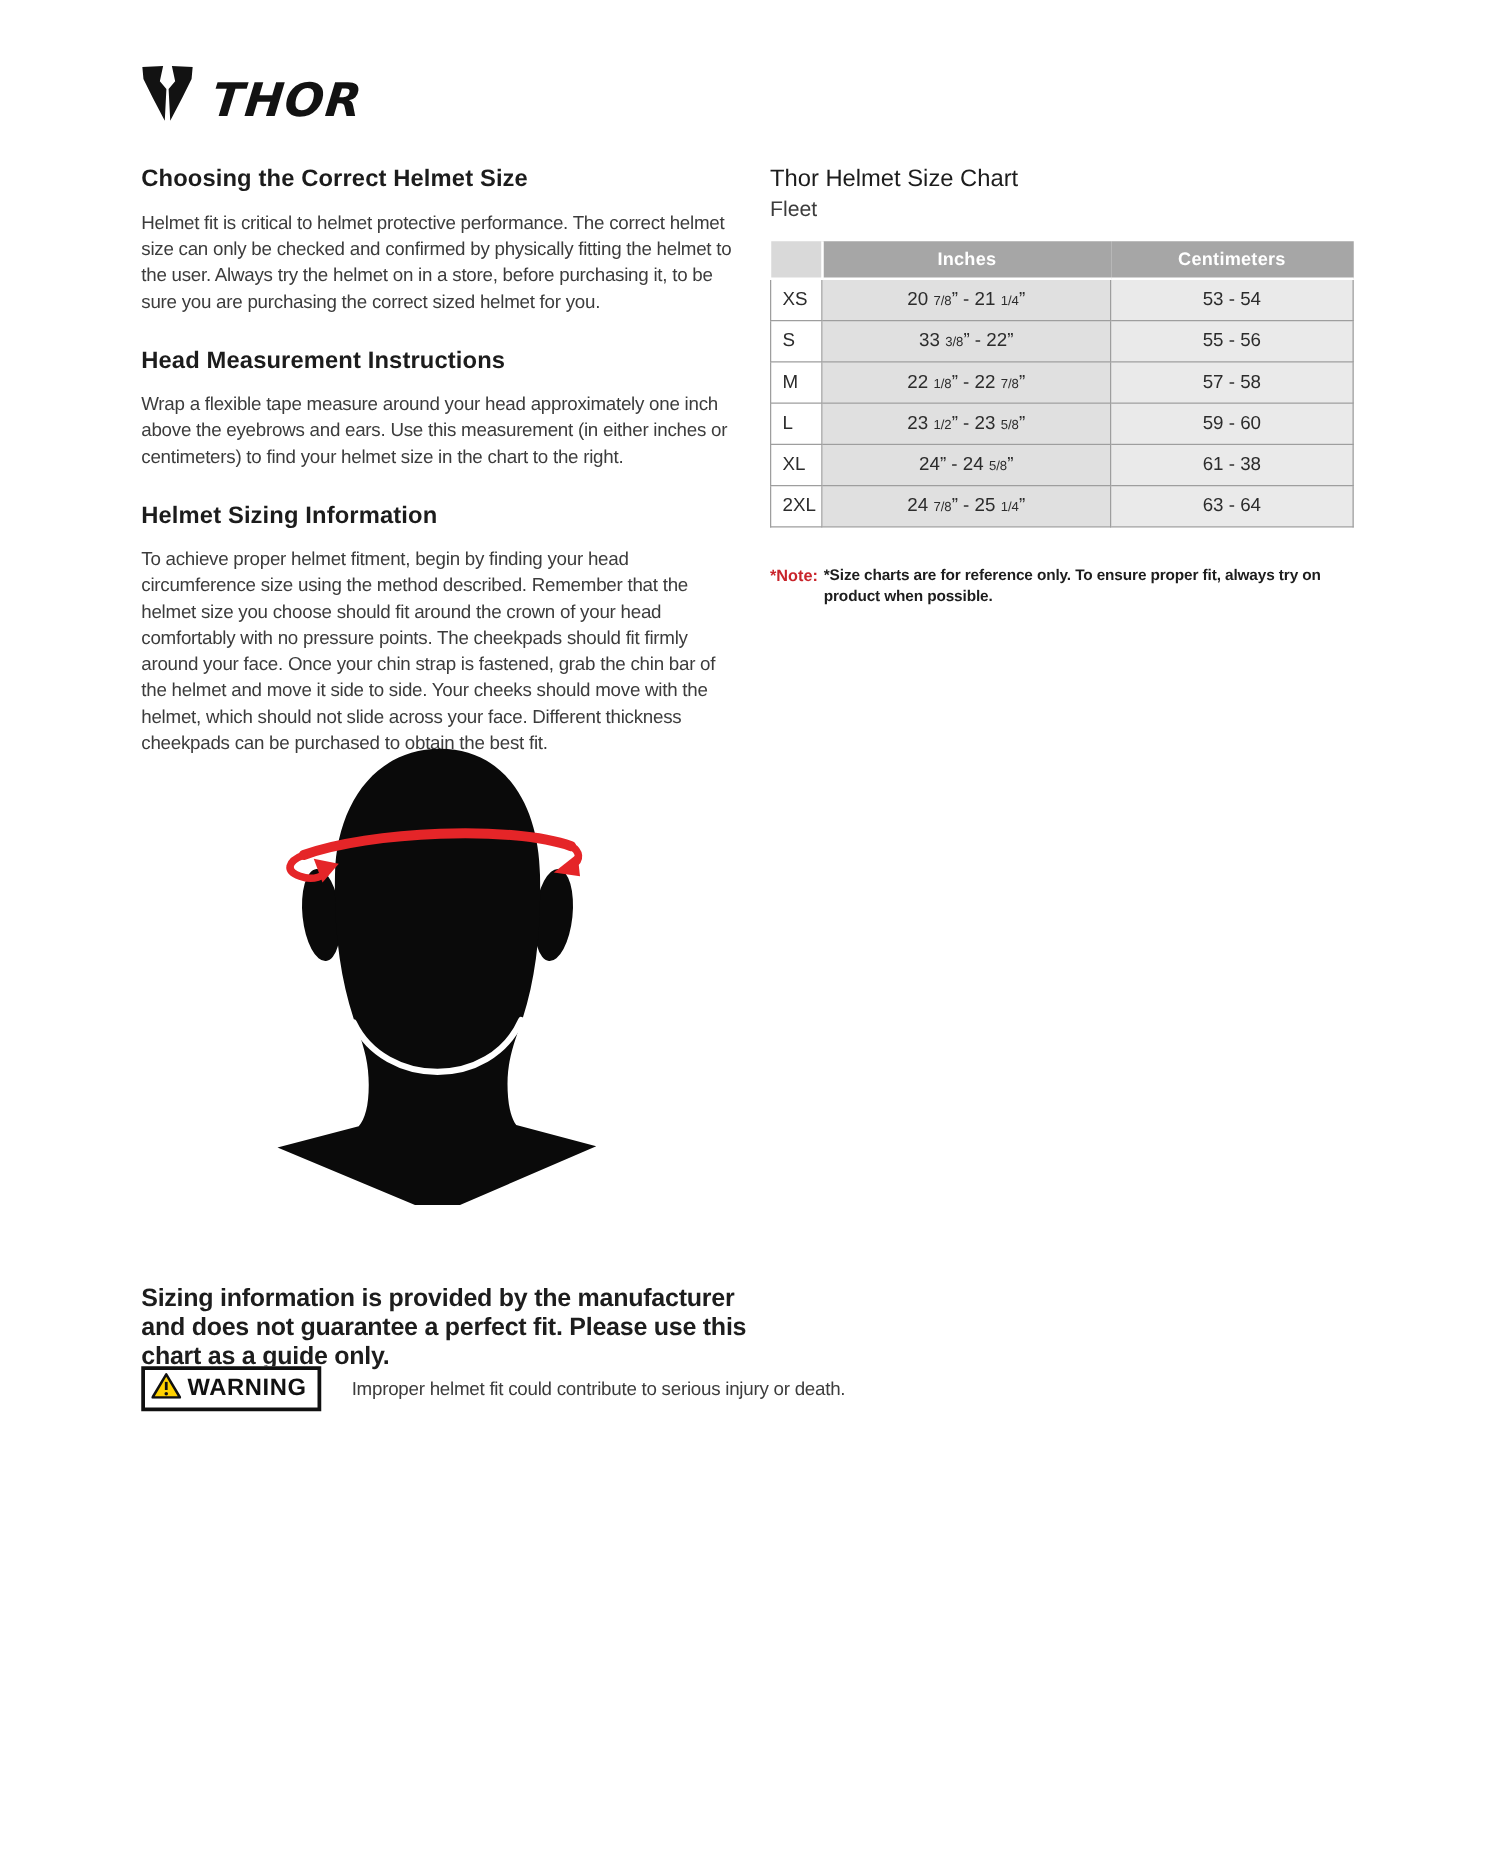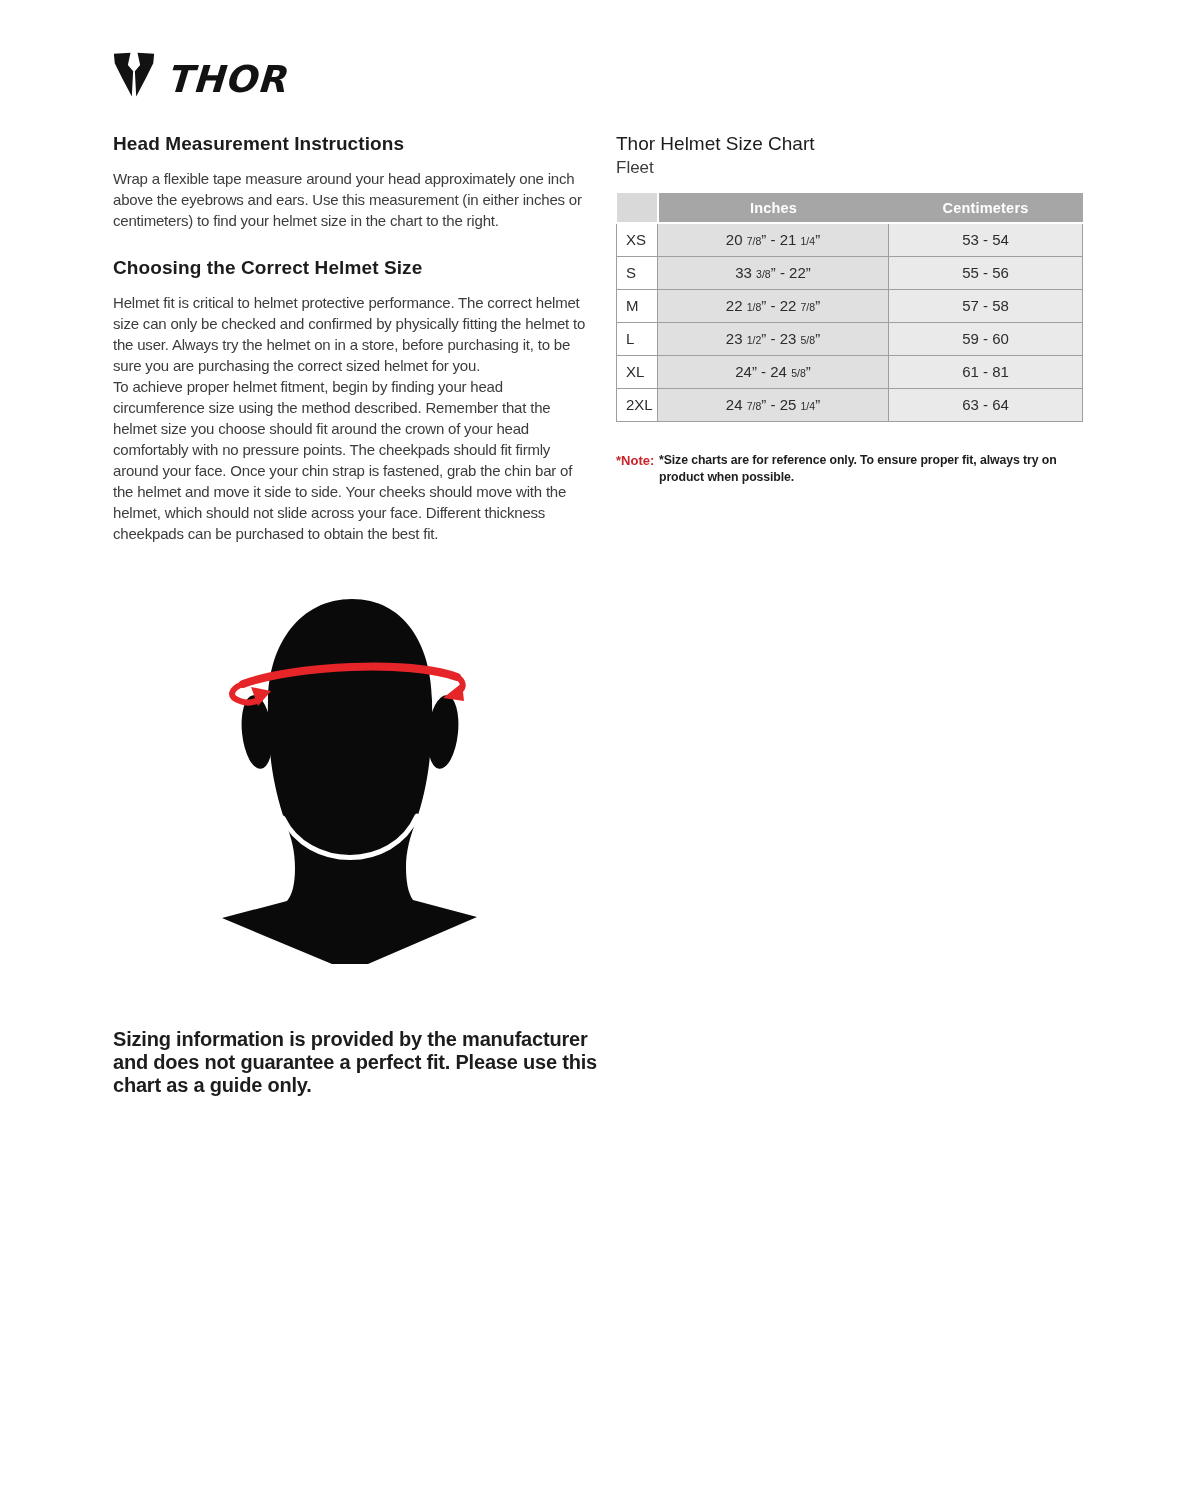--- a/index.html
+++ b/index.html
@@ -81,28 +81,29 @@
       <svg width="42" height="47" viewBox="0 0 96 104">
         <polygon points="2,2 40,0 34,28 46,42 43,100 21,58 4,24" fill="#121212"></polygon>
         <polygon points="94,2 56,0 62,28 50,42 53,100 75,58 92,24" fill="#121212"></polygon>
       </svg>
     </span>
     <span class="logo-word">THOR</span>
   </div>
 
   <div class="left-col">
     <div class="section">
+      <h2>Choosing the Correct Helmet Size</h2>
+      <p>Helmet fit is critical to helmet protective performance. The correct helmet size can only be checked and confirmed by physically fitting the helmet to the user. Always try the helmet on in a store, before purchasing it, to be sure you are purchasing the correct sized helmet for you.</p>
+    </div>
+    <div class="section">
       <h2>Head Measurement Instructions</h2>
       <p>Wrap a flexible tape measure around your head approximately one inch above the eyebrows and ears. Use this measurement (in either inches or centimeters) to find your helmet size in the chart to the right.</p>
     </div>
     <div class="section">
-      <h2>Choosing the Correct Helmet Size</h2>
-      <p>Helmet fit is critical to helmet protective performance. The correct helmet size can only be checked and confirmed by physically fitting the helmet to the user. Always try the helmet on in a store, before purchasing it, to be sure you are purchasing the correct sized helmet for you.</p>
-    </div>
-    <div class="section">
+      <h2>Helmet Sizing Information</h2>
       <p>To achieve proper helmet fitment, begin by finding your head circumference size using the method described. Remember that the helmet size you choose should fit around the crown of your head comfortably with no pressure points. The cheekpads should fit firmly around your face. Once your chin strap is fastened, grab the chin bar of the helmet and move it side to side. Your cheeks should move with the helmet, which should not slide across your face. Different thickness cheekpads can be purchased to obtain the best fit.</p>
     </div>
   </div>
 
   <div class="right-col">
     <div class="chart-title">Thor Helmet Size Chart</div>
     <div class="chart-subtitle">Fleet</div>
 
     <table class="size-chart">
       <thead>
@@ -129,21 +130,21 @@
             <td class="cm">57 - 58</td>
           </tr>
           <tr>
             <td class="size">L</td>
             <td class="in"><span>23 </span><span class="frac">1/2</span><span>” - 23 </span><span class="frac">5/8</span><span>”</span></td>
             <td class="cm">59 - 60</td>
           </tr>
           <tr>
             <td class="size">XL</td>
             <td class="in"><span>24” - 24 </span><span class="frac">5/8</span><span>”</span></td>
-            <td class="cm">61 - 81</td>
+            <td class="cm">61 - 38</td>
           </tr>
           <tr>
             <td class="size">2XL</td>
             <td class="in"><span>24 </span><span class="frac">7/8</span><span>” - 25 </span><span class="frac">1/4</span><span>”</span></td>
             <td class="cm">63 - 64</td>
           </tr>
         </tbody>
     </table>
 
     <div class="note">
@@ -169,14 +170,27 @@
         <path d="M63,104 C50,109 48,117 60,121 C68,124 74,123 80,119" stroke="#e52528" stroke-width="6" fill="none" stroke-linecap="round"></path>
         <polygon points="91,111 71,107 78,126" fill="#e52528"></polygon>
         <path d="M277,97 C284,101 285,108 278,112" stroke="#e52528" stroke-width="6" fill="none" stroke-linecap="round"></path>
         <polygon points="263,118 282,103 284,121" fill="#e52528"></polygon>
       </g>
     </svg>
   </div>
 
   <div class="disclaimer">Sizing information is provided by the manufacturer and does not guarantee a perfect fit. Please use this chart as a guide only.</div>
 
+  <div class="warning-row">
+    <span class="warning-badge">
+      <span>
+        <svg width="24" height="21" viewBox="0 0 24 21">
+          <path d="M12 1.5 L23 20 L1 20 Z" fill="#ffd200" stroke="#111111" stroke-width="2" stroke-linejoin="round"></path>
+          <rect x="10.9" y="7.5" width="2.2" height="6.5" fill="#111111"></rect>
+          <circle cx="12" cy="17" r="1.4" fill="#111111"></circle>
+        </svg>
+      </span>
+      <span class="warning-label">WARNING</span>
+    </span>
+    <span class="warning-text">Improper helmet fit could contribute to serious injury or death.</span>
+  </div>
 
 </div>
 
 </body></html>

